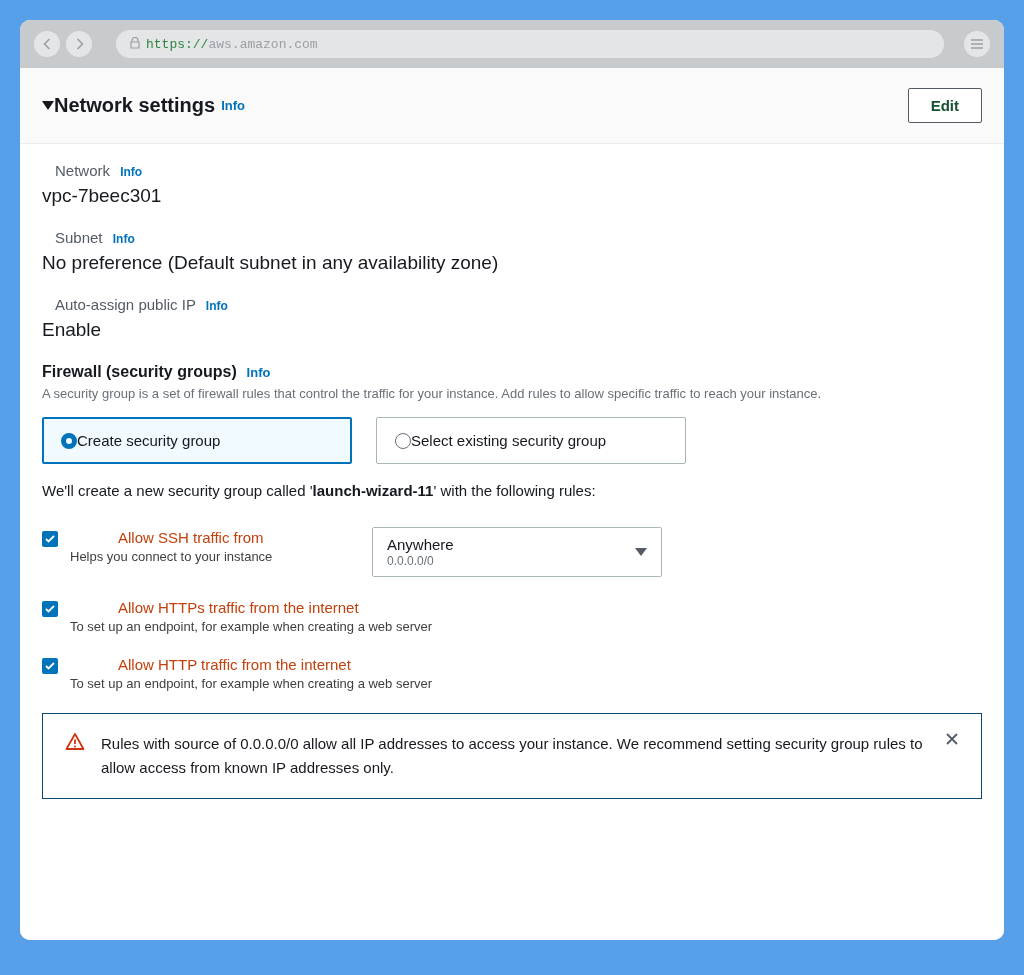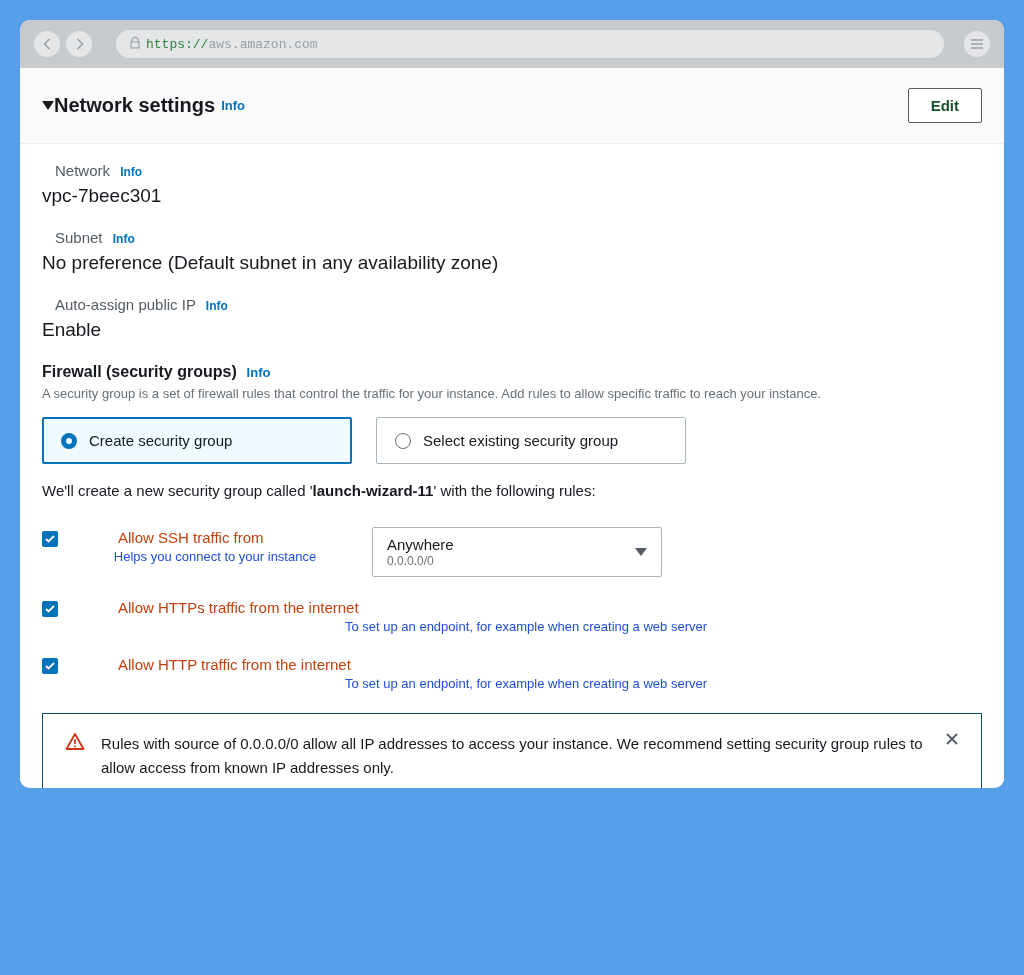--- a/index.html
+++ b/index.html
@@ -9,21 +9,21 @@
     font-size: 14px;
     color: #16191f;
     padding: 20px;
     width: 1024px;
     height: 975px;
   }
   .browser {
     background: #fff;
     border-radius: 10px;
     overflow: hidden;
-    height: 768px;
+    height: 920px;
     display: flex;
     flex-direction: column;
   }
   .browser-chrome {
     background: #c7cbce;
     height: 48px;
     display: flex;
     align-items: center;
     padding: 0 14px;
     gap: 6px;
@@ -134,21 +134,20 @@
   .radio-row {
     display: flex;
     gap: 24px;
     margin-top: 14px;
   }
   .radio-card {
     border: 1px solid #aab7b8;
     padding: 14px 18px;
     display: flex;
     align-items: center;
-    gap: 12px;
     cursor: pointer;
     font-size: 15px;
     flex: 0 0 auto;
     min-width: 310px;
     border-radius: 2px;
   }
   .radio-card.selected {
     border: 2px solid #0073bb;
     background: #f1faff;
     padding: 13px 17px;
@@ -184,21 +183,21 @@
     display: flex; align-items: center; justify-content: center;
     color: #fff;
     font-size: 11px;
     flex-shrink: 0;
     margin-top: 2px;
   }
   .rule-text {
     flex: 0 0 290px;
   }
   .rule-title { font-size: 15px; color: #c2410c; margin-left: 48px; }
-  .rule-desc { font-size: 13px; color: #1d4ed8; margin-top: 3px; text-align: center; }
+  .rule-desc { font-size: 13px; color: #404040; margin-top: 3px; }
   .rule-wide .rule-text { flex: 1; }
   .select-box {
     border: 1px solid #aab7b8;
     border-radius: 2px;
     padding: 8px 14px;
     width: 290px;
     display: flex;
     align-items: center;
     justify-content: space-between;
     cursor: pointer;

